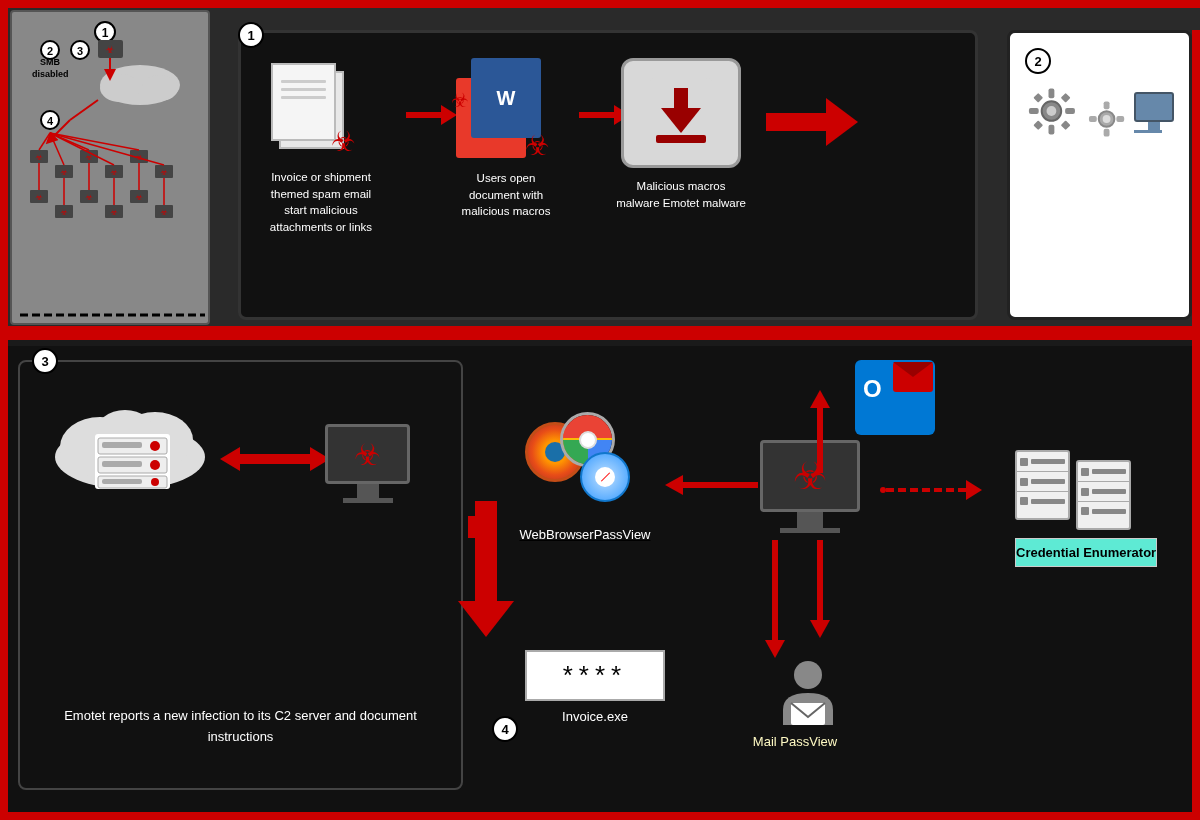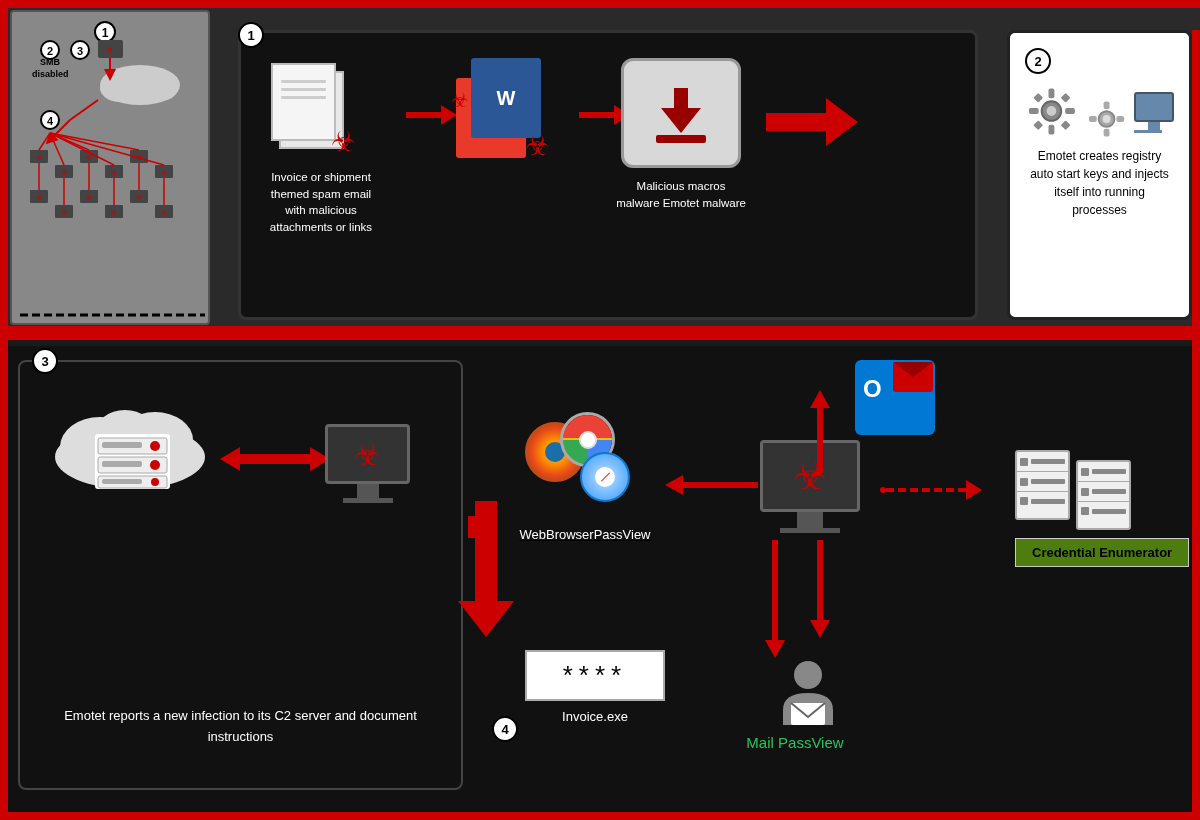--- a/index.html
+++ b/index.html
@@ -166,41 +166,42 @@
         </div>
         <div style="position:absolute; top:0; left:0; width:65px; height:78px; background:#f5f5f5; border:2px solid #bbb;">
           <div style="padding:10px 8px;">
             <div style="height:3px; background:#ccc; margin:5px 0; border-radius:1px;"></div>
             <div style="height:3px; background:#ccc; margin:5px 0; border-radius:1px;"></div>
             <div style="height:3px; background:#ccc; margin:5px 0; border-radius:1px;"></div>
           </div>
         </div>
         <span style="position:absolute; bottom:-5px; right:-5px; font-size:28px; color:#cc0000;">☣</span>
       </div>
-      <div style="color:#fff; font-size:11.5px; text-align:center; margin-top:16px; line-height:1.45; width:120px; margin-left:-10px;">Invoice or shipment themed spam email with malicious attachments or links</div>
+      <div style="color:#fff; font-size:11.5px; text-align:center; margin-top:16px; line-height:1.45; width:120px; margin-left:-10px;">Invoice or shipment themed spam email start malicious attachments or links</div>
     </div>
 
     <div style="position:absolute; top:72px; left:165px; display:flex; align-items:center;">
       <div style="width:35px; height:6px; background:#cc0000;"></div>
       <div style="width:0;height:0;border-top:10px solid transparent;border-bottom:10px solid transparent;border-left:16px solid #cc0000;"></div>
     </div>
 
     <div style="position:absolute; top:25px; left:215px; width:100px;">
       <div style="position:relative; width:90px; height:100px;">
 
         <div style="position:absolute; top:20px; left:0; width:70px; height:80px; background:#e8392a; border-radius:3px; display:flex; align-items:center; justify-content:center;">
           <span style="color:white; font-size:14px; font-weight:bold;">PDF</span>
         </div>
 
         <div style="position:absolute; top:0; left:15px; width:70px; height:80px; background:#2b5797; border-radius:3px; display:flex; align-items:center; justify-content:center;">
           <span style="color:white; font-size:20px; font-weight:bold;">W</span>
         </div>
         <span style="position:absolute; bottom:-4px; right:-4px; font-size:28px; color:#cc0000;">☣</span>
         <span style="position:absolute; top:30px; left:-5px; font-size:20px; color:#cc0000;">☣</span>
       </div>
+      <div style="color:#fff; font-size:11.5px; text-align:center; margin-top:12px; line-height:1.45; width:110px; margin-left:-5px;">Users open document with malicious macros</div>
     </div>
 
     <div style="position:absolute; top:72px; left:338px; display:flex; align-items:center;">
       <div style="width:35px; height:6px; background:#cc0000;"></div>
       <div style="width:0;height:0;border-top:10px solid transparent;border-bottom:10px solid transparent;border-left:16px solid #cc0000;"></div>
     </div>
 
     <div style="position:absolute; top:25px; left:380px; width:130px;">
       <div style="width:120px; height:110px; background:#d8d8d8; border:3px solid #999; border-radius:12px; display:flex; align-items:center; justify-content:center;">
         <svg width="70" height="70" viewBox="0 0 70 70">
@@ -245,21 +246,20 @@
         <rect x="30" y="17" width="8" height="6" fill="#aaa" rx="2"></rect>
       </svg>
 
       <div style="margin-top:8px;">
         <div style="width:40px; height:30px; background:#6688aa; border:2px solid #445566; border-radius:3px;"></div>
         <div style="width:12px; height:8px; background:#6688aa; margin:0 auto;"></div>
         <div style="width:28px; height:3px; background:#6688aa;"></div>
       </div>
     </div>
 
-    <div style="color:#000; font-size:12px; text-align:center; line-height:1.5; padding:0 5px;">Emotet creates registry auto start keys and injects itself into running processes</div>
   </div>
 
   <div style="position:absolute; top:30px; right:0; width:8px; height:320px; background:#cc0000;"></div>
 
   <div style="position:absolute; bottom:0; left:0; right:0; height:8px; background:#cc0000;"></div>
 
 </div>
 
 <div class="bottom-section">
 
@@ -403,21 +403,21 @@
           <div style="height:20px; border-bottom:1px solid #aaa; display:flex; align-items:center; padding:3px; gap:3px;">
             <div style="width:8px; height:8px; background:#888; border-radius:1px;"></div>
             <div style="flex:1; height:5px; background:#888; border-radius:1px;"></div>
           </div>
           <div style="height:18px; display:flex; align-items:center; padding:3px; gap:3px;">
             <div style="width:8px; height:8px; background:#888; border-radius:1px;"></div>
             <div style="flex:1; height:5px; background:#888; border-radius:1px;"></div>
           </div>
         </div>
       </div>
-      <div style="color:#000; font-size:13px; text-align:center; background:#4d7c0f; padding:6px 16px; margin-top:8px; border:1px solid #ccc; font-weight:bold;">Credential Enumerator</div>
+      <div style="color:#000; font-size:13px; text-align:center; background:#5eead4; padding:6px 0; margin-top:8px; border:1px solid #ccc; font-weight:bold;">Credential Enumerator</div>
     </div>
 
     <div style="position:absolute; top:120px; left:385px; display:flex; align-items:center;">
       <div style="width:6px; height:6px; background:#cc0000; border-radius:50%;"></div>
       <div style="width:80px; height:0; border-top:4px dashed #cc0000;"></div>
       <div style="width:0;height:0;border-top:10px solid transparent;border-bottom:10px solid transparent;border-left:16px solid #cc0000;"></div>
     </div>
 
     <div style="position:absolute; top:290px; left:30px;">
       <div style="background:#fff; border:2px solid #aaa; padding:8px 16px; font-size:26px; letter-spacing:6px; color:#000; width:140px; text-align:center;">****</div>
@@ -434,21 +434,21 @@
       <div style="display:flex; flex-direction:column; align-items:center;">
         <svg width="70" height="75" viewBox="0 0 70 75">
 
           <circle cx="35" cy="20" r="14" fill="#888"></circle>
           <path d="M10,55 Q10,38 35,38 Q60,38 60,55 L60,70 L10,70 Z" fill="#888"></path>
 
           <rect x="18" y="48" width="34" height="22" fill="white" rx="2"></rect>
           <polyline points="18,48 35,62 52,48" fill="none" stroke="#666" stroke-width="2"></polyline>
         </svg>
       </div>
-      <div style="color:#22c55e; font-size:15px; text-align:center; margin-top:4px; width:120px; margin-left:-25px;">Mail PassView</div>
+      <div style="color:#fef9c3; font-size:13px; text-align:center; margin-top:4px; width:120px; margin-left:-25px;">Mail PassView</div>
     </div>
 
     <div style="position:absolute; top:180px; left:270px; display:flex; flex-direction:column; align-items:center;">
       <div style="width:6px; height:100px; background:#cc0000;"></div>
       <div style="width:0;height:0;border-left:10px solid transparent;border-right:10px solid transparent;border-top:18px solid #cc0000;"></div>
     </div>
 
   </div>
 
   <div style="position:absolute; bottom:0; left:0; width:8px; height:30px; background:#cc0000;"></div>

